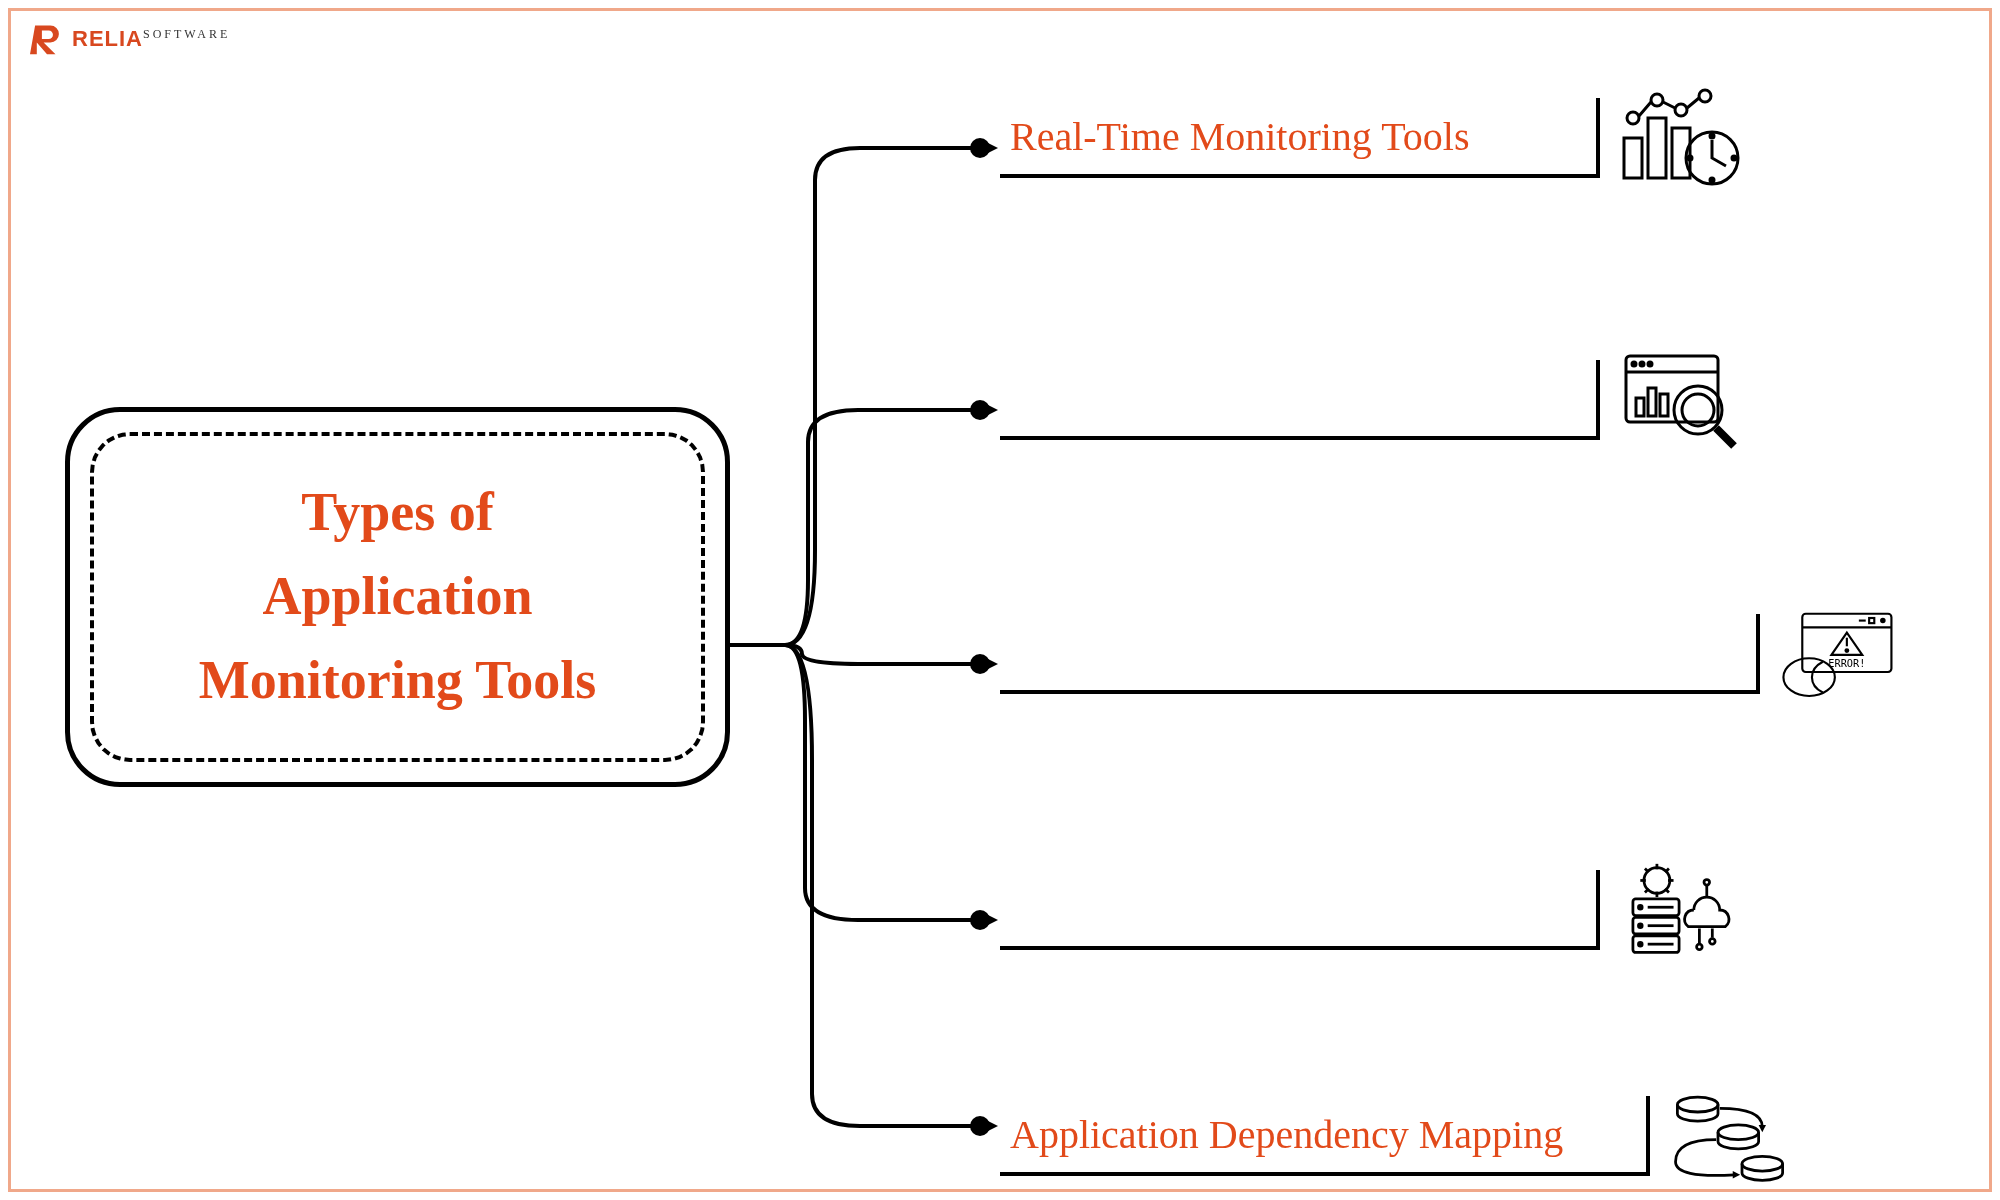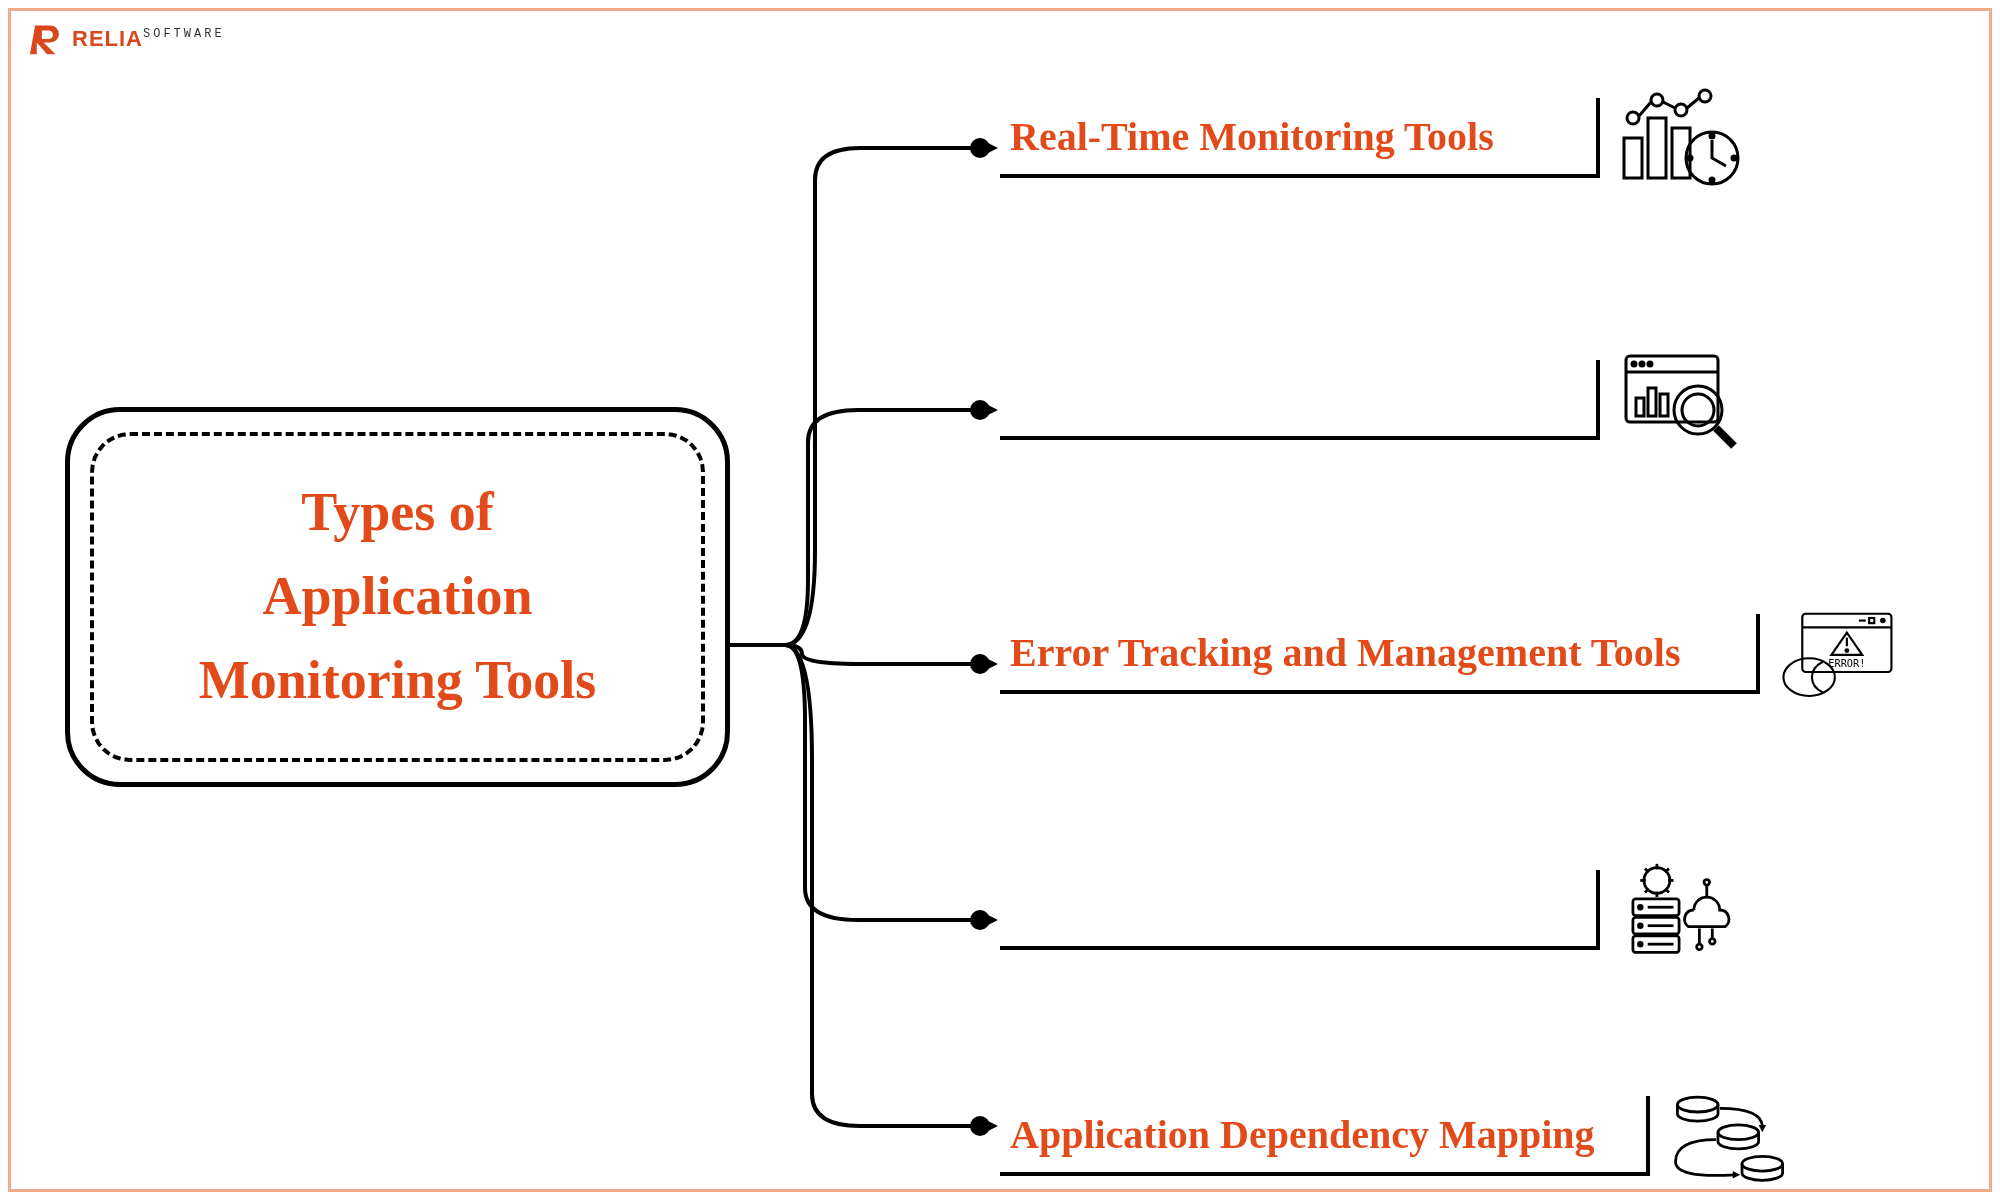--- a/index.html
+++ b/index.html
@@ -29,21 +29,21 @@
     position: relative;
   }
   .logo-text-top {
     font-family: Arial, sans-serif;
     font-weight: 900;
     font-size: 22px;
     color: #d8481f;
     letter-spacing: 1px;
   }
   .logo-text-bottom {
-    font-family: Liberation Mono, monospace;
+    font-family: Liberation Serif, serif;
     font-size: 12px;
     color: #333;
     letter-spacing: 3px;
   }
   .logo-text { display:flex; flex-direction:row; line-height:1; }
 
   .main-box {
     position: absolute;
     left: 65px;
     top: 407px;
@@ -90,21 +90,21 @@
     border-bottom: 4px solid #000;
     border-right: 4px solid #000;
     display: flex;
     align-items: flex-end;
     padding-bottom: 14px;
     padding-left: 10px;
   }
   .item-label {
     font-size: 40px;
     color: #e24a1a;
-    font-weight: 700;
+    font-weight: 400;
     font-family: Georgia, serif;
     white-space: nowrap;
   }
   .item-icon {
     position: absolute;
     left: 620px;
     top: -10px;
     width: 120px;
     height: 100px;
   }
@@ -203,21 +203,20 @@
         <rect x="28" y="38" width="8" height="28"></rect>
         <rect x="40" y="44" width="8" height="22"></rect>
       <circle cx="78" cy="60" r="24"></circle>
       <circle cx="78" cy="60" r="16"></circle>
       <line x1="96" y1="78" x2="114" y2="96" stroke-width="8"></line>
     </g>
   </svg>
 </div>
 
 <div class="item item-3">
-  <span class="item-label">Error Tracking and Management Tools</span>
   <svg class="item-icon" viewBox="0 0 140 110">
     <g stroke="#000" stroke-width="2.5" fill="none">
       <rect x="26" y="8" width="104" height="68" rx="4"></rect>
       <line x1="26" y1="24" x2="130" y2="24"></line>
       <circle cx="120" cy="16" r="2" fill="#000"></circle>
         <rect x="104" y="13" width="6" height="6"></rect>
         <line x1="92" y1="16" x2="100" y2="16"></line>
       <path d="M60 56 L78 30 L96 56 Z"></path>
       <line x1="78" y1="36" x2="78" y2="46"></line>
         <circle cx="78" cy="51" r="1.6" fill="#000"></circle>

